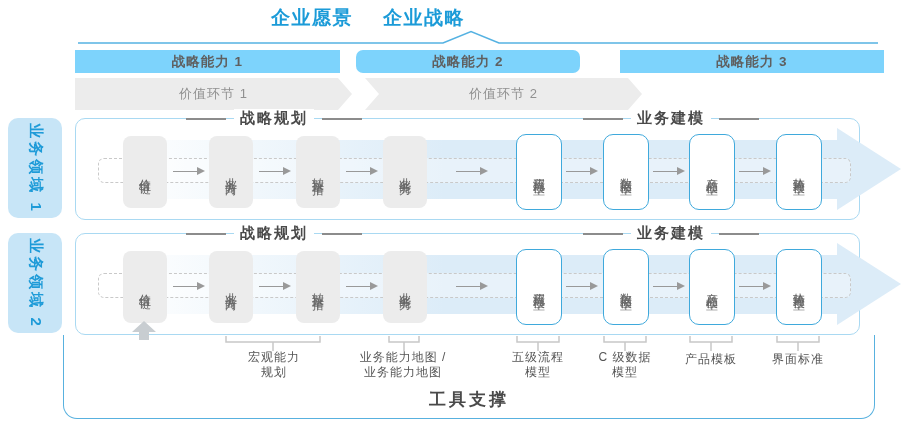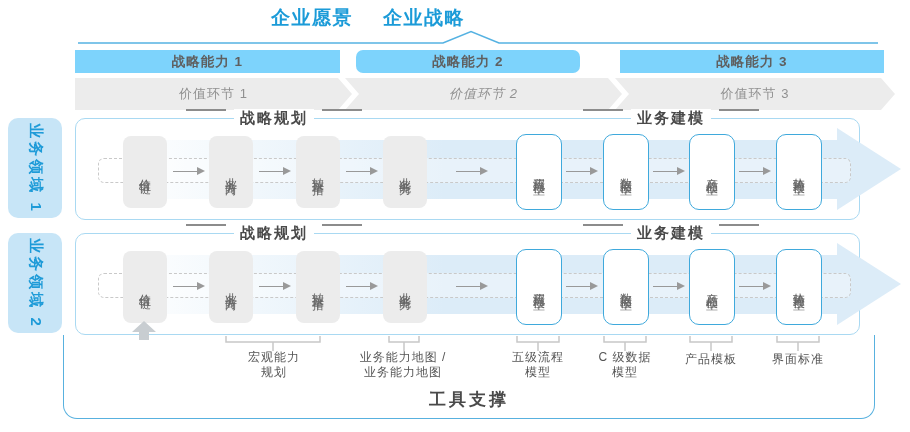--- a/index.html
+++ b/index.html
@@ -39,21 +39,21 @@
                   border:1.5px dashed #C9C9C9; border-radius:6px; background:rgba(255,255,255,0.35); }
   .node { position:absolute; top:17px; width:44px; height:72px; border-radius:8px;
           display:flex; align-items:center; justify-content:center; color:#666; font-size:12px; }
   .node .vtext { writing-mode:vertical-lr; text-orientation:upright; letter-spacing:2px; line-height:1; }
   .node-gray { background:#ECECEC; }
   .node-blue { top:15px; width:46px; height:76px; background:#fff; border:1.5px solid #3FA9DC; border-radius:10px; }
   .flow-arrow { position:absolute; top:52px; width:30px; height:0; border-top:1.5px solid #999; }
   .flow-arrow::after { content:""; position:absolute; right:-2px; top:-5.5px; width:0; height:0;
                        border-top:4.5px solid transparent; border-bottom:4.5px solid transparent;
                        border-left:8px solid #999; }
-  .row-header { position:absolute; top:-10px; transform:translateX(-50%); display:flex; align-items:flex-start; gap:8px; }
+  .row-header { position:absolute; top:-10px; transform:translateX(-50%); display:flex; align-items:center; gap:8px; }
   .row-header .dash { width:40px; height:2px; background:#8C8C8C; }
   .row-header .txt { background:#fff; padding:0 6px; font-size:15px; font-weight:bold; color:#4A4A4A; letter-spacing:2px; }
 
   
   .ann { position:absolute; transform:translateX(-50%); text-align:center; font-size:12px; color:#555; line-height:15px; letter-spacing:1px; }
   .sources-box { left:93px; top:340px; width:105px; height:49px; border:1.2px solid #A5D9F1; border-radius:10px;
                  background:#FDFEFF; display:flex; flex-direction:column; justify-content:center;
                  text-align:center; font-size:12px; color:#555; line-height:15px; letter-spacing:1px; }
 
   
@@ -80,25 +80,22 @@
   <div class="abs cap-bar" style="left:356px;width:224px;border-radius:7px;">
       <span>战略能力 2</span>
     </div>
   <div class="abs cap-bar" style="left:620px;width:264px;">
       <span>战略能力 3</span>
     </div>
 
   <div class="abs val-bar val-first" style="left:75px;width:277px;">
       <span>价值环节 1</span>
     </div>
-  <div class="abs val-bar val-mid" style="left:345px;width:277px;font-style:italic;">
+  <div class="abs val-bar val-mid" style="left:365px;width:277px;">
       <span>价值环节 2</span>
-    </div>
-  <div class="abs val-bar val-mid" style="left:615px;width:280px;">
-      <span>价值环节 3</span>
     </div>
 
   <div class="abs domain-bar z2" style="top:118px;">
     <div class="rot">业务领域 1</div>
   </div>
   <div class="abs domain-bar z2" style="top:233px;">
     <div class="rot">业务领域 2</div>
   </div>
 
   <div class="abs footer-box"></div>

